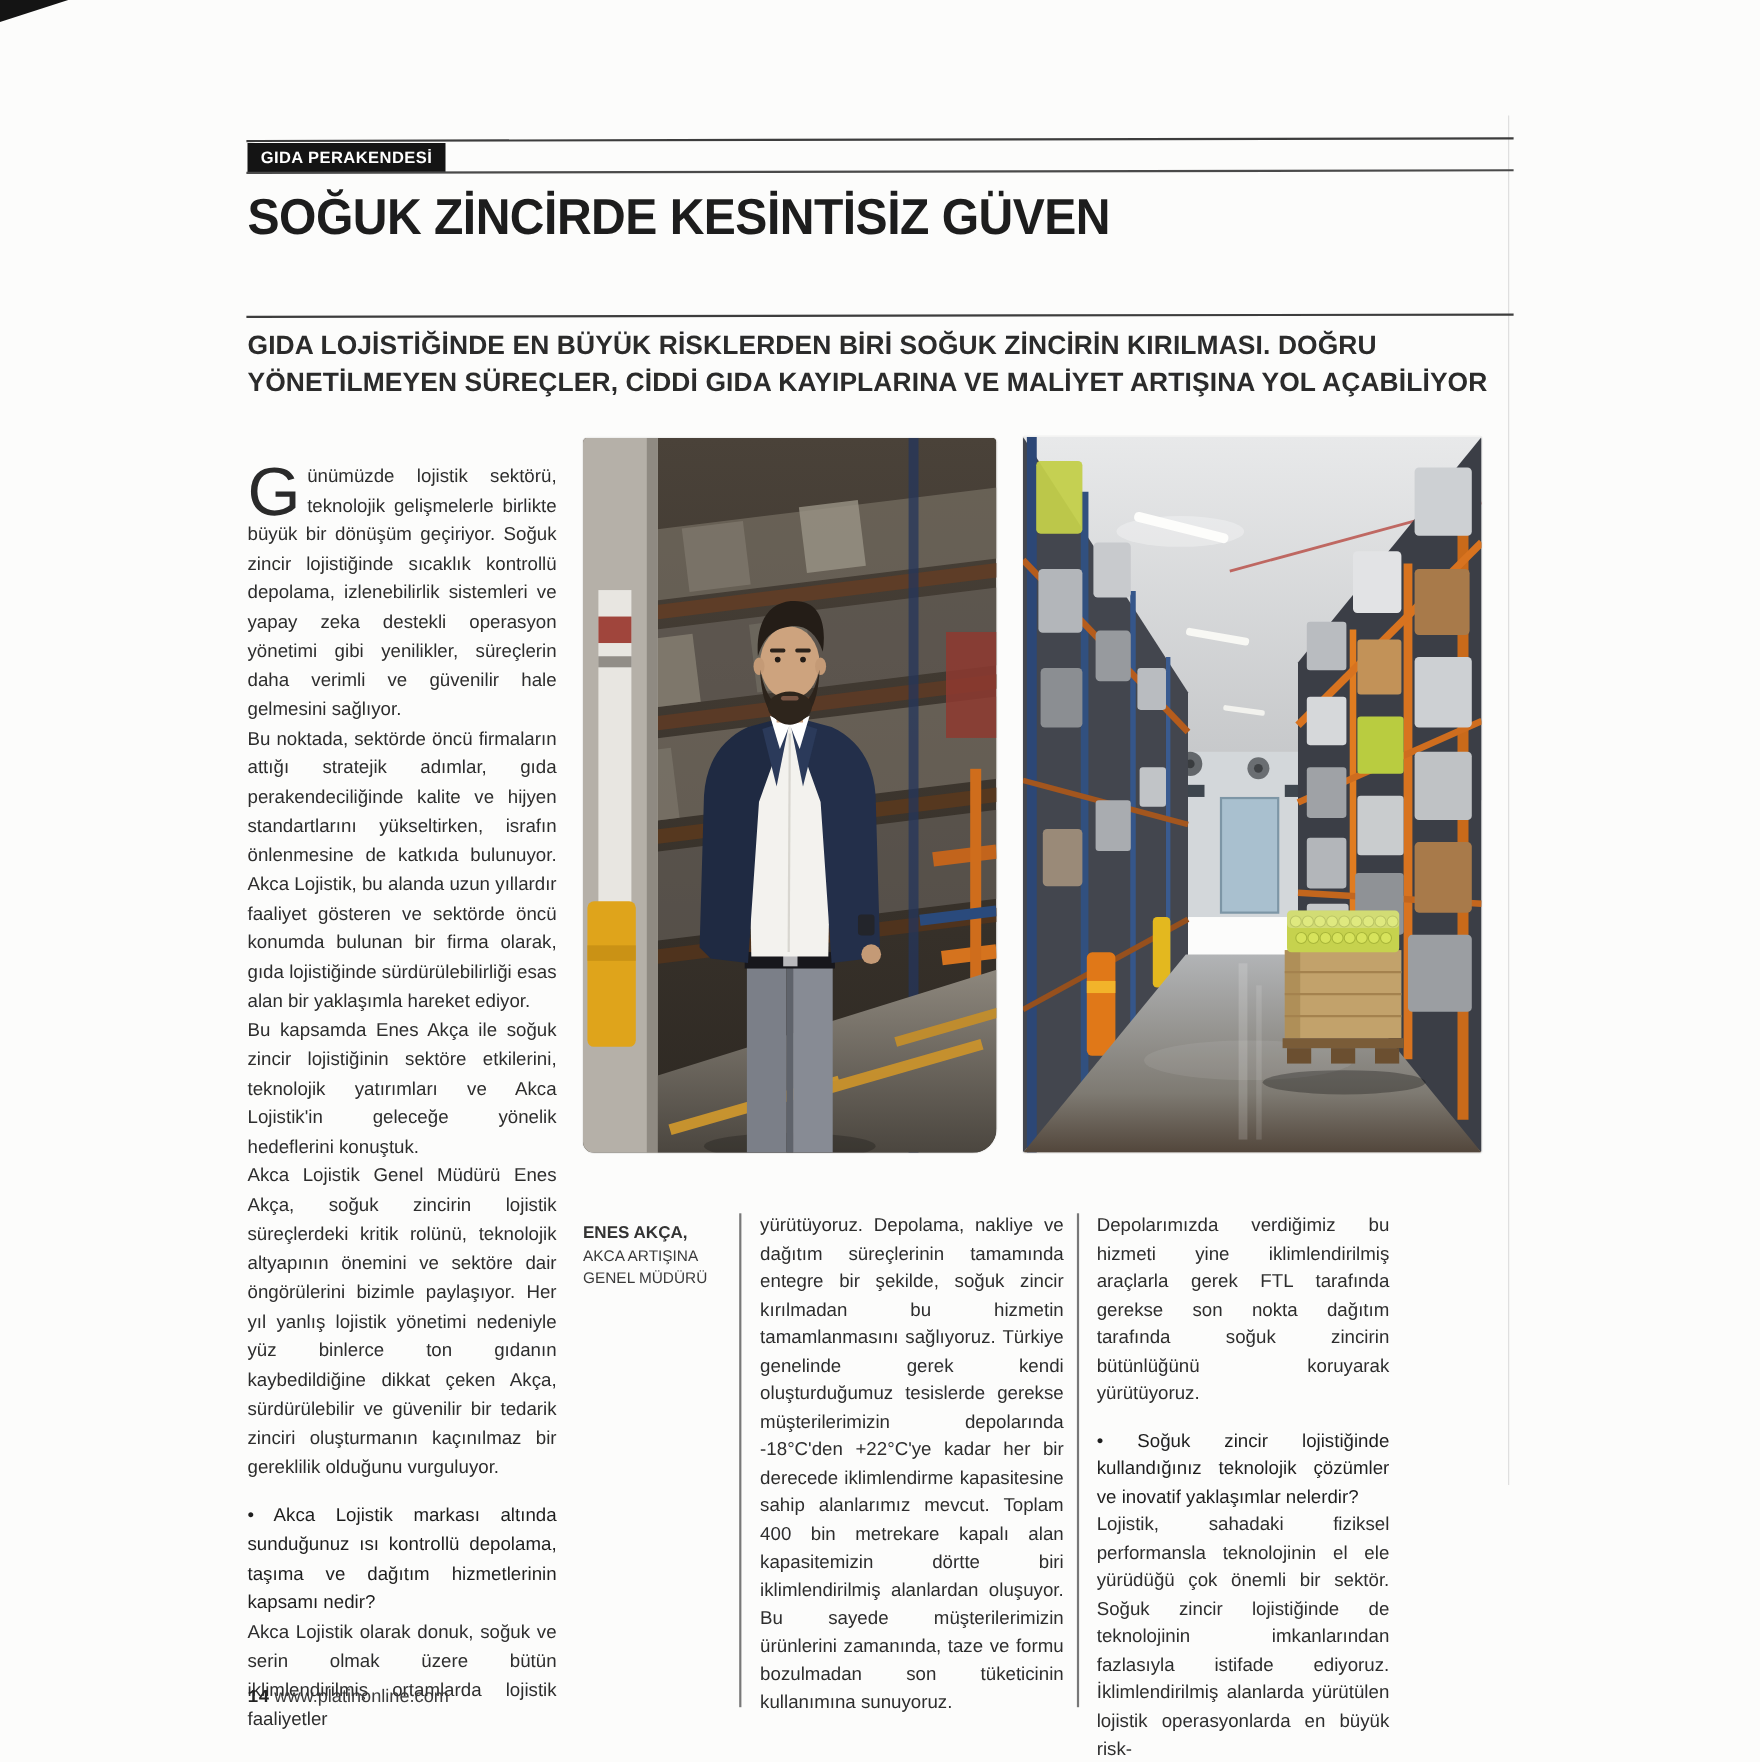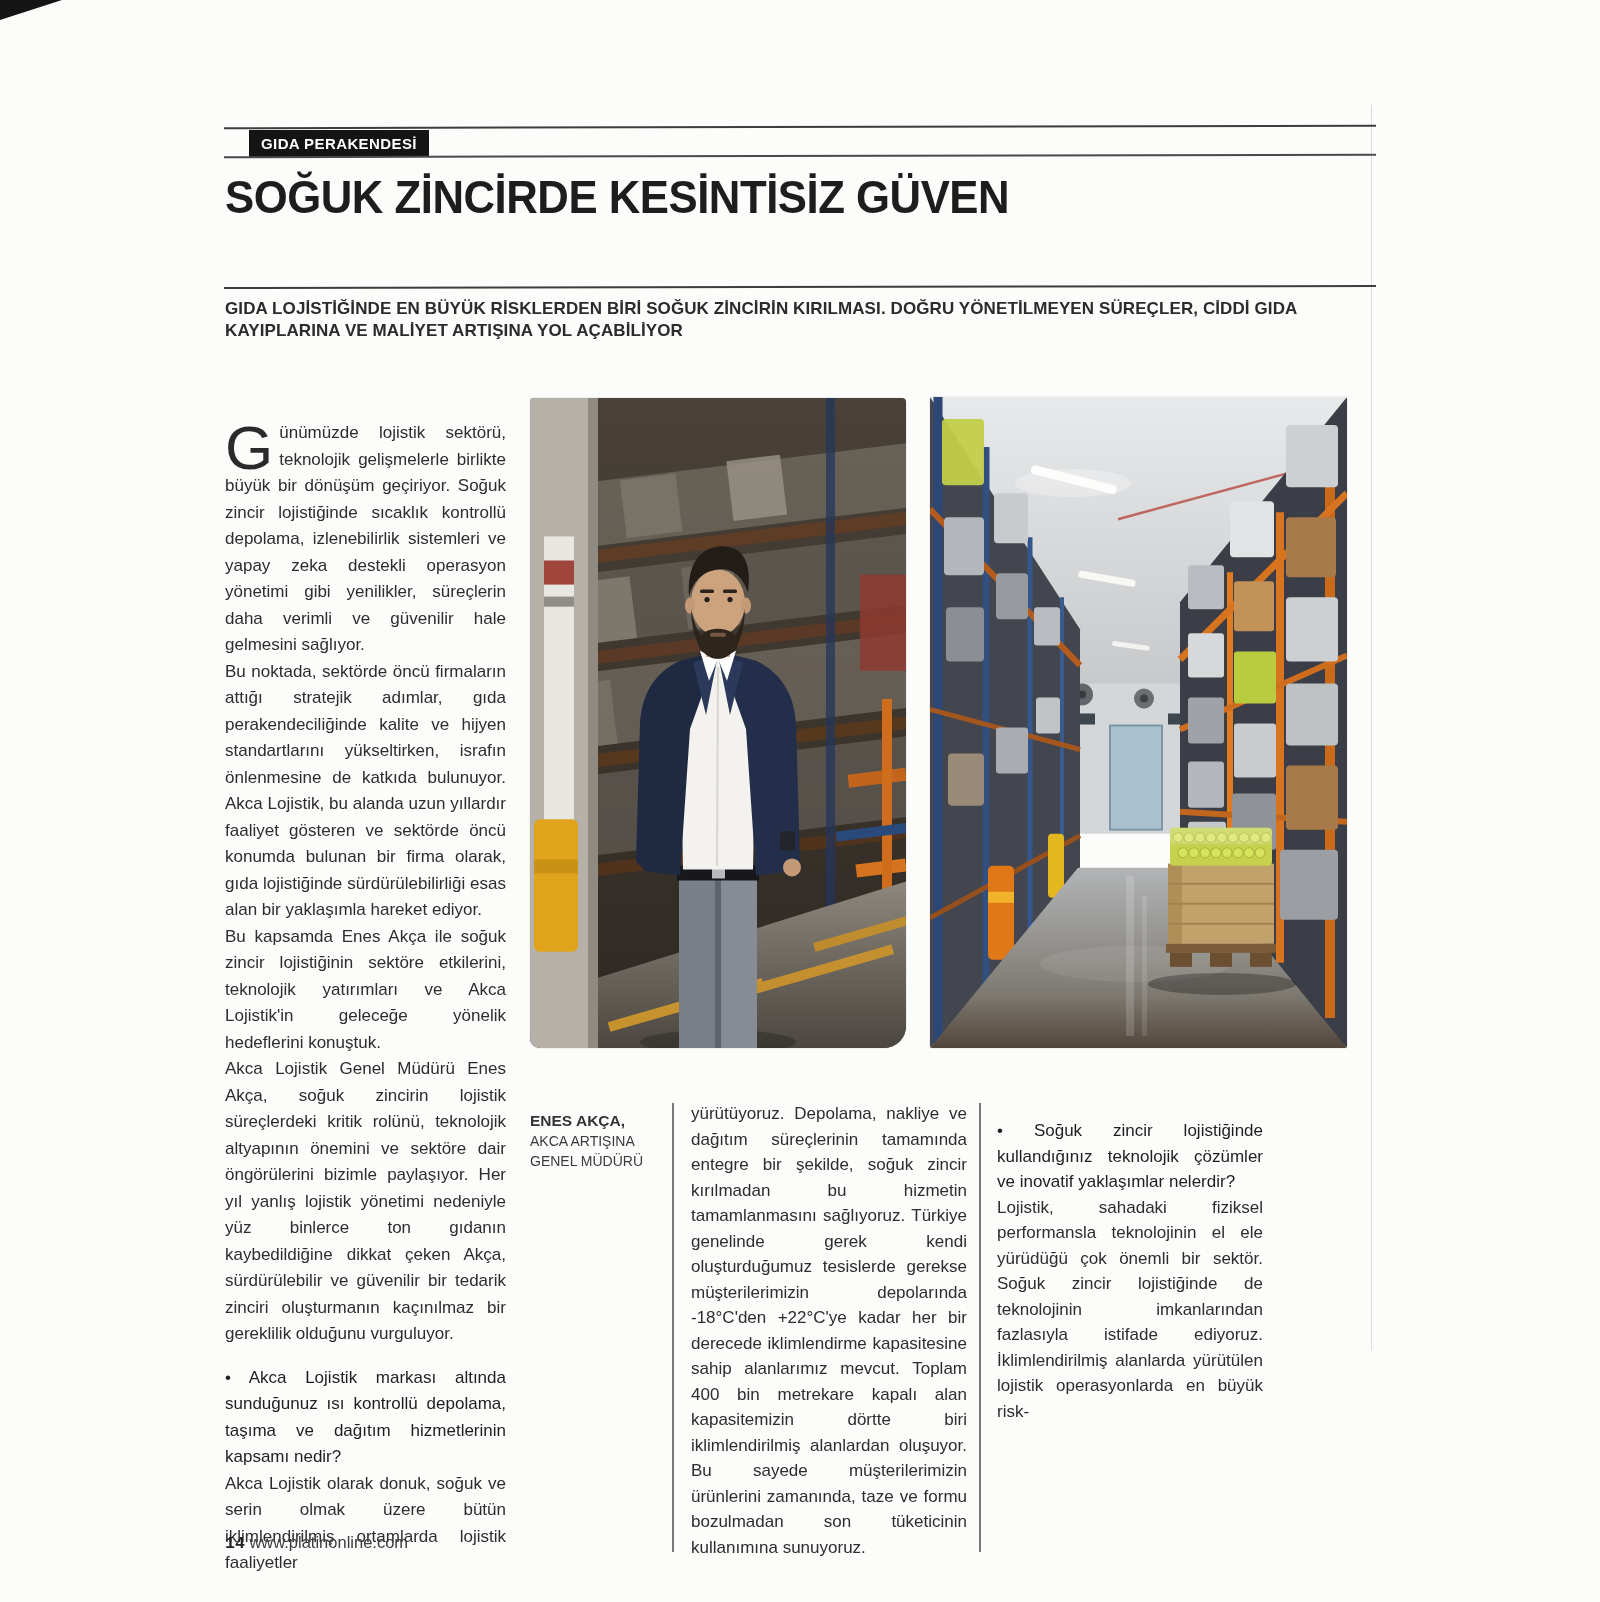--- a/index.html
+++ b/index.html
@@ -9,28 +9,28 @@
   
   .corner-artifact{position:absolute;top:0;left:0;width:62px;height:20px;background:#141414;
     clip-path:polygon(0 0,100% 0,0 100%);}
   .edge-line{position:absolute;left:1371px;top:105px;width:1px;height:1245px;background:#dcdcdc;}
 
   
   .rule{position:absolute;background:#3d3d3d;}
   .rule-top{left:224px;top:126px;width:1152px;height:2px;transform:rotate(-0.12deg);}
   .rule-tag{left:224px;top:155px;width:1152px;height:2px;background:#4a4a4a;transform:rotate(-0.12deg);}
   .tag{position:absolute;left:225px;top:130px;height:27px;padding:0 12px;background:#141414;
-       display:flex;align-items:center;margin-left:24px;}
+       display:flex;align-items:center;}
   .tag span{color:#ffffff;font-weight:700;font-size:15px;letter-spacing:.4px;}
   .headline{position:absolute;left:225px;top:170px;width:1050px;color:#1d1d1d;}
   .headline .hl{font-size:46px;font-weight:700;letter-spacing:-.5px;line-height:54px;
        display:inline-block;transform:scaleX(.95);transform-origin:left;white-space:nowrap;}
   .rule-headline{left:224px;top:286px;width:1152px;height:2px;transform:rotate(-0.1deg);}
-  .subhead{position:absolute;left:225px;top:298px;width:1155px;font-size:17px;font-weight:700;
-       color:#2b2b2b;line-height:22px;letter-spacing:.1px;}
+  .subhead{position:absolute;left:225px;top:298px;width:1155px;font-size:24px;font-weight:700;
+       color:#2b2b2b;line-height:33px;letter-spacing:.1px;}
 
   
   .photo{position:absolute;overflow:hidden;box-shadow:0 0 0 1px rgba(0,0,0,.05);}
   .photo1{left:530px;top:398px;width:376px;height:650px;border-radius:4px 4px 22px 10px;}
   .photo2{left:930px;top:397px;width:417px;height:651px;border-radius:2px;}
   .photo svg{display:block;width:100%;height:100%;}
 
   
   .caption{position:absolute;left:530px;top:1110px;width:135px;color:#333;}
   .caption .cap-name{font-weight:700;font-size:15.5px;line-height:21px;}
@@ -299,20 +299,21 @@
 
   <div class="vrule vrule1"></div>
 
   <div class="col col-mid">
     <p>yürütüyoruz. Depolama, nakliye ve dağıtım süreçlerinin tamamında entegre bir şekilde, soğuk zincir kırılmadan bu hizmetin tamamlanmasını sağlıyoruz. Türkiye genelinde gerek kendi oluşturduğumuz tesislerde gerekse müşterilerimizin depolarında -18°C'den +22°C'ye kadar her bir derecede iklimlendirme kapasitesine sahip alanlarımız mevcut. Toplam 400 bin metrekare kapalı alan kapasitemizin dörtte biri iklimlendirilmiş alanlardan oluşuyor. Bu sayede müşterilerimizin ürünlerini zamanında, taze ve formu bozulmadan son tüketicinin kullanımına sunuyoruz.</p>
   </div>
 
   <div class="vrule vrule2"></div>
 
   <div class="col col-right">
+    <p>Depolarımızda verdiğimiz bu hizmeti yine iklimlendirilmiş araçlarla gerek FTL tarafında gerekse son nokta dağıtım tarafında soğuk zincirin bütünlüğünü koruyarak yürütüyoruz.</p>
     <p class="q">• Soğuk zincir lojistiğinde kullandığınız teknolojik çözümler ve inovatif yaklaşımlar nelerdir?</p>
     <p>Lojistik, sahadaki fiziksel performansla teknolojinin el ele yürüdüğü çok önemli bir sektör. Soğuk zincir lojistiğinde de teknolojinin imkanlarından fazlasıyla istifade ediyoruz. İklimlendirilmiş alanlarda yürütülen lojistik operasyonlarda en büyük risk-</p>
   </div>
 
   <div class="footer">
     <span class="pno">14</span>
     <span>www.platinonline.com</span>
   </div>
 
 </div>

